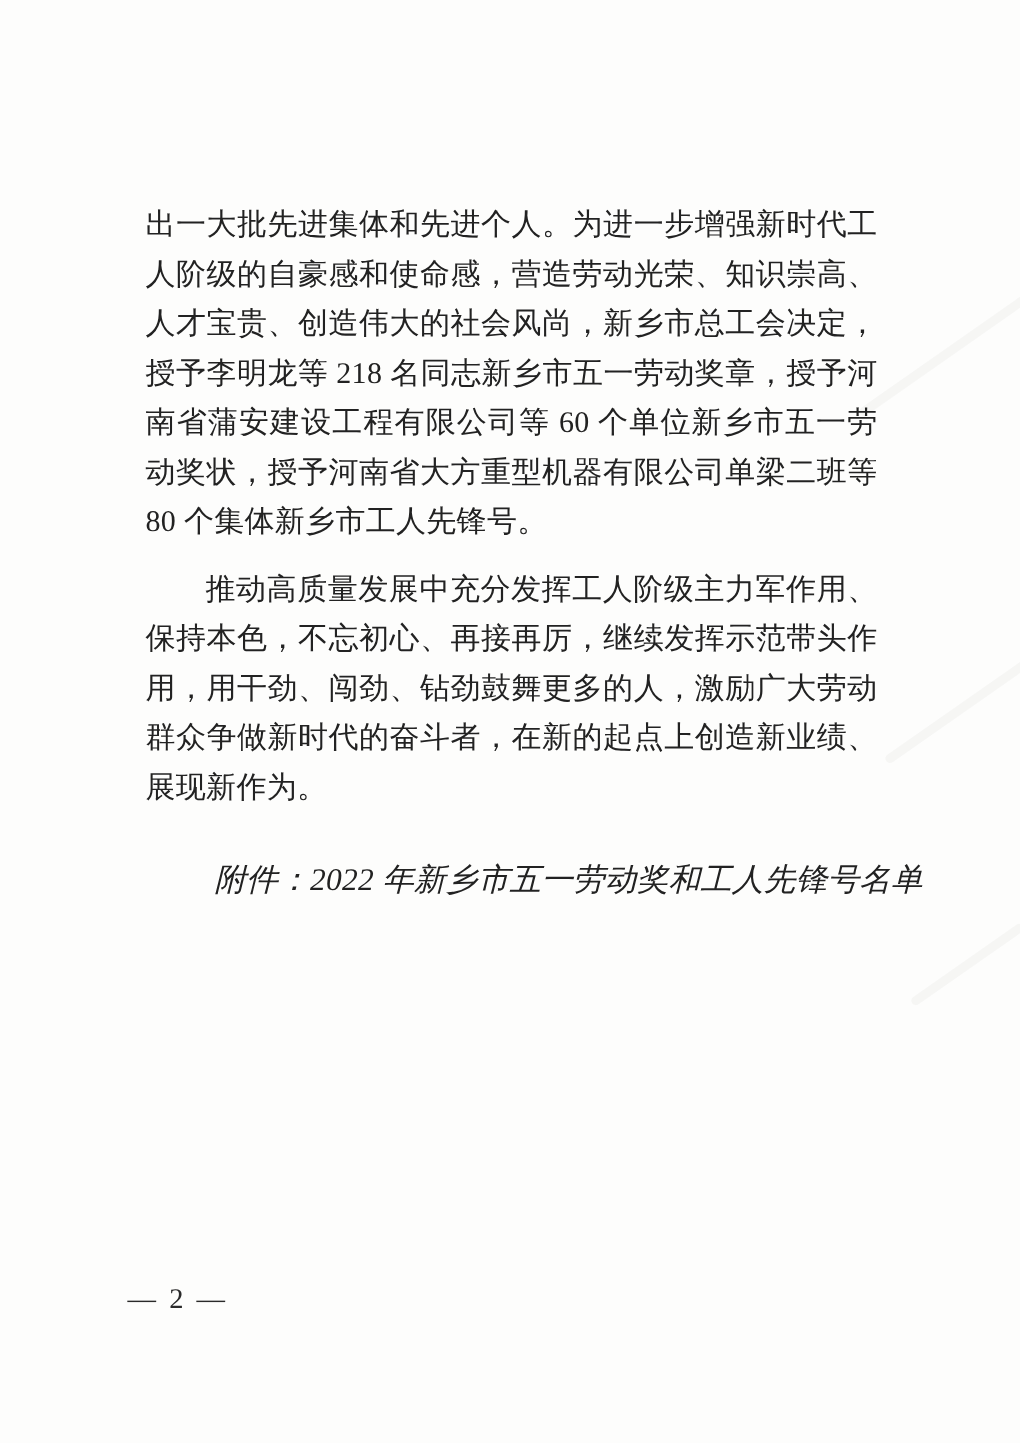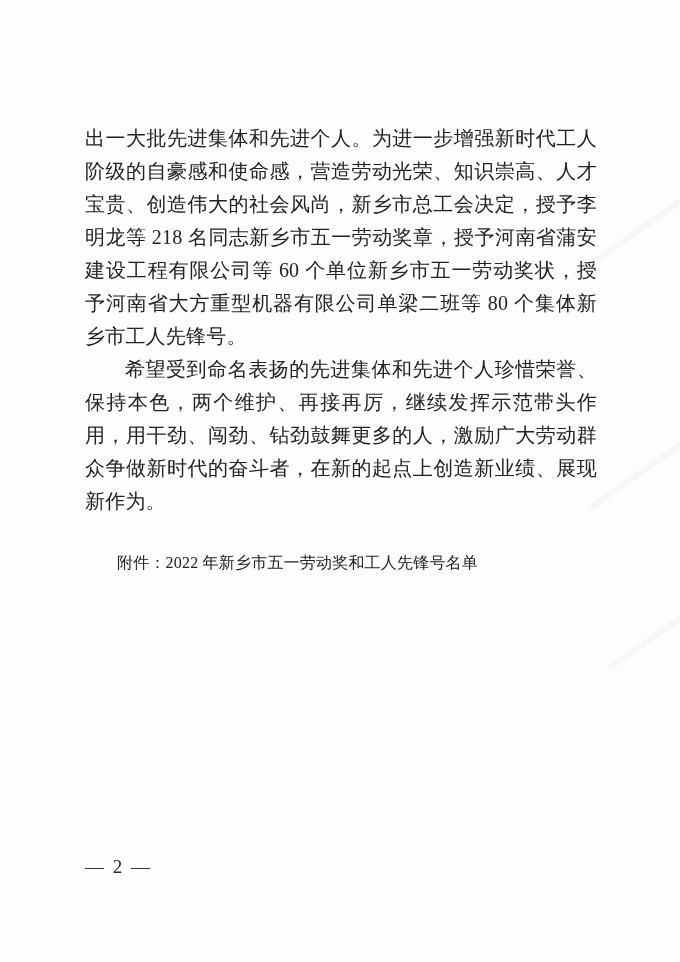--- a/index.html
+++ b/index.html
@@ -29,39 +29,40 @@
   .streak-2 { width: 120px; left: 580px; top: 470px; transform: rotate(-35deg); }
   .streak-3 { width: 90px;  left: 600px; top: 640px; transform: rotate(-35deg); }
 
   .content {
     position: absolute;
     left: 85px;
     top: 122px;
     width: 512px;
   }
   .para {
-    margin: 0;
+    margin: 12px;
     font-size: 20px;
     line-height: 33px;
     letter-spacing: 0.2px;
     text-align: justify;
     text-justify: inter-character;
     word-break: break-all;
   }
   .para.indent {
     text-indent: 2em;
   }
   .attachment {
-    margin: 0;
+    margin: 16px;
     margin-top: 28px;
-    font-size: 16px;
+    font-size: 21px;
     line-height: 33px;
     letter-spacing: 0.2px;
     text-indent: 2em;
     white-space: nowrap;
+    font-style: italic;
   }
   .page-footer {
     position: absolute;
     left: 85px;
     top: 856px;
     font-size: 19px;
     letter-spacing: 2px;
     color: #2a2a2a;
   }
 </style>
@@ -69,19 +70,19 @@
 <body>
 
 <div class="page">
 
   <div class="streak streak-1"></div>
   <div class="streak streak-2"></div>
   <div class="streak streak-3"></div>
 
   <div class="content">
     <p class="para">出一大批先进集体和先进个人。为进一步增强新时代工人阶级的自豪感和使命感，营造劳动光荣、知识崇高、人才宝贵、创造伟大的社会风尚，新乡市总工会决定，授予李明龙等 218 名同志新乡市五一劳动奖章，授予河南省蒲安建设工程有限公司等 60 个单位新乡市五一劳动奖状，授予河南省大方重型机器有限公司单梁二班等 80 个集体新乡市工人先锋号。</p>
-    <p class="para indent">希望受到命名表扬的先进集体和先进个人珍惜荣誉、保持本色，两个维护、再接再厉，继续发挥示范带头作用，用干劲、闯劲、钻劲鼓舞更多的人，激励广大劳动群众争做新时代的奋斗者，在新的起点上创造新业绩、展现新作为。</p>
+    <p class="para indent">推动高质量发展中充分发挥工人阶级主力军作用、保持本色，不忘初心、再接再厉，继续发挥示范带头作用，用干劲、闯劲、钻劲鼓舞更多的人，激励广大劳动群众争做新时代的奋斗者，在新的起点上创造新业绩、展现新作为。</p>
     <p class="attachment">附件：2022 年新乡市五一劳动奖和工人先锋号名单</p>
   </div>
 
   <div class="page-footer">— 2 —</div>
 
 </div>
 
 </body></html>

